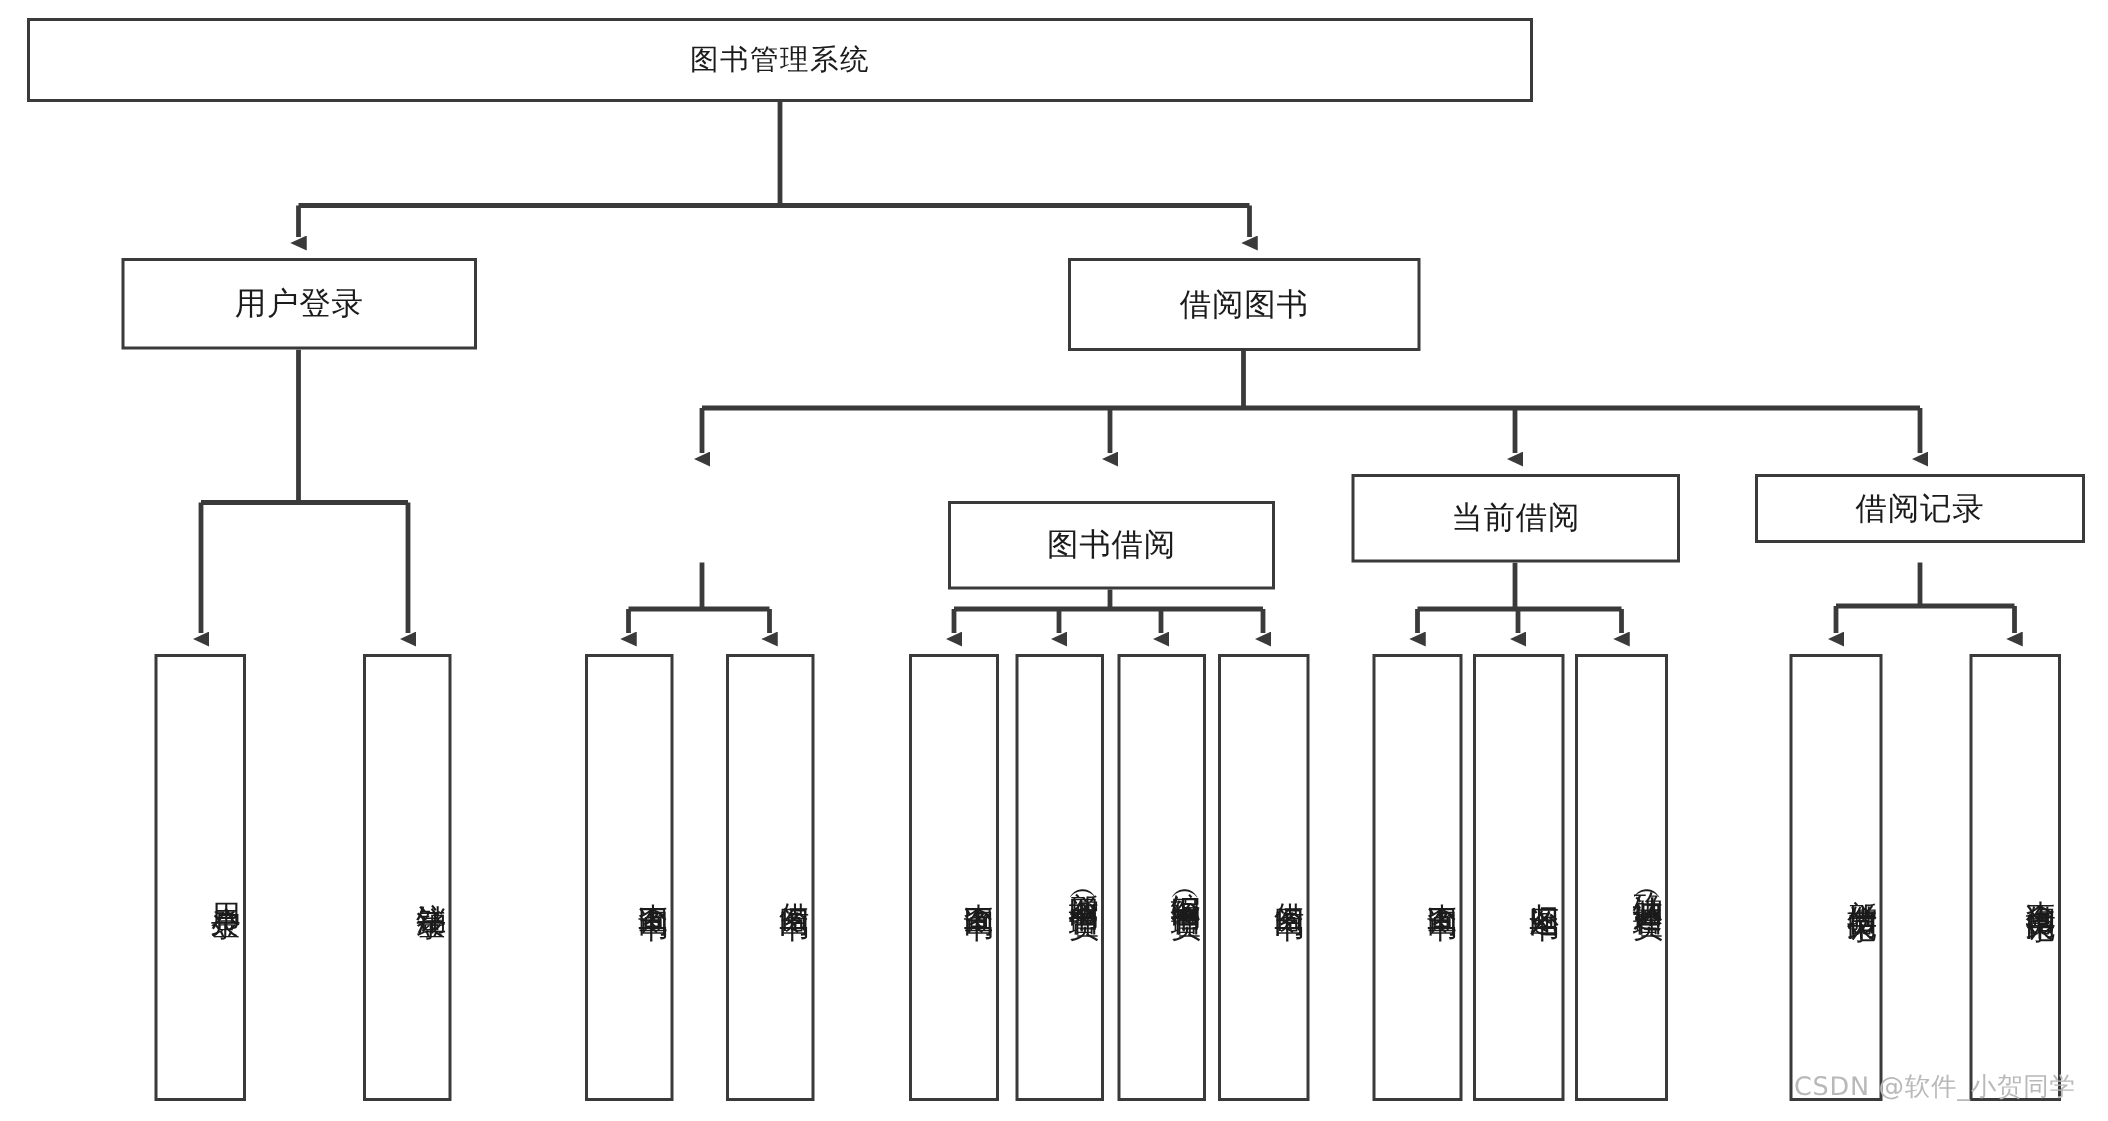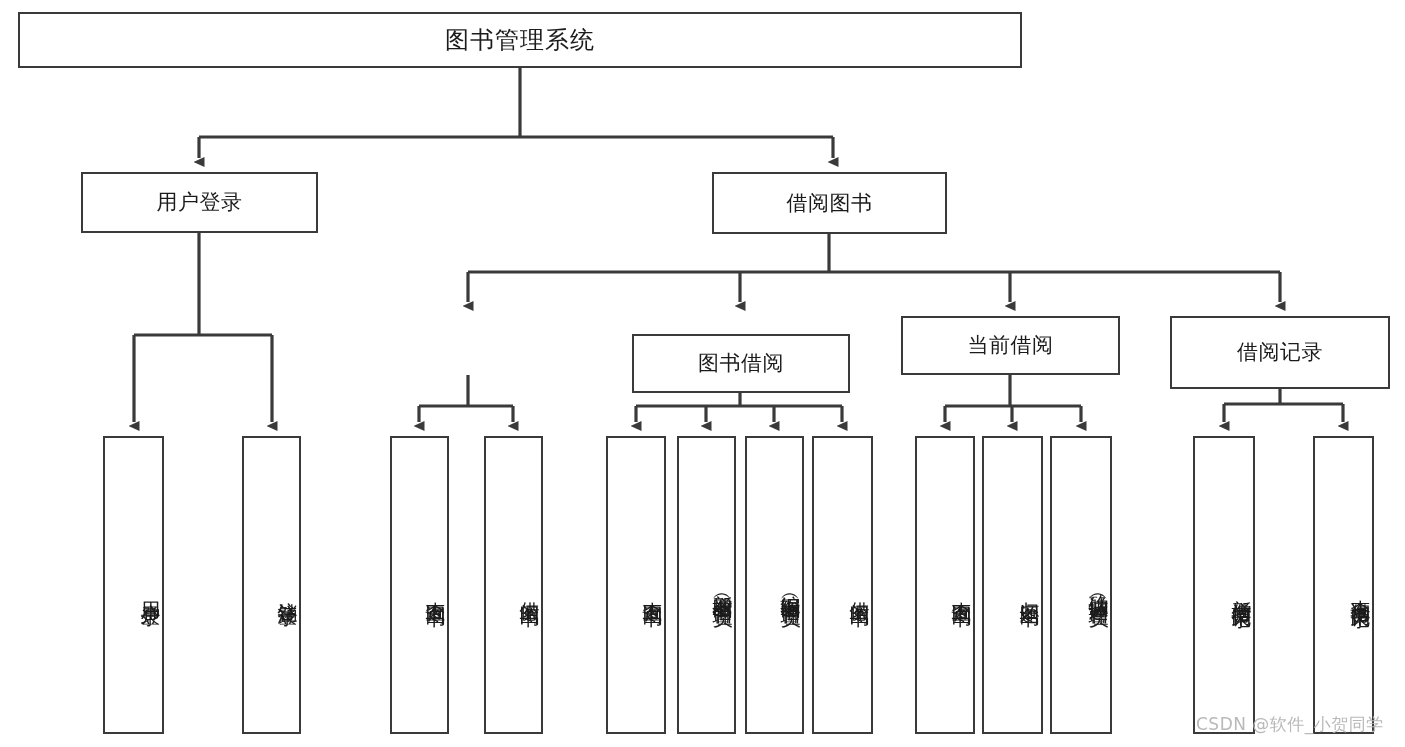--- a/index.html
+++ b/index.html
@@ -35,21 +35,21 @@
     align-items: center;
     justify-content: center;
     color: #1b1b1b;
     line-height: 1.18;
   }
   .node-h {
     font-size: 21px;
     letter-spacing: 0.5px;
   }
   .node-root {
-    font-size: 24px;
+    font-size: 19px;
     letter-spacing: 1px;
   }
   .node-v {
     writing-mode: vertical-rl;
     text-orientation: upright;
     font-size: 20px;
     letter-spacing: 2px;
     padding-top: 10px;
     align-items: flex-start;
     justify-content: center;
@@ -138,21 +138,21 @@
   <div class="node node-h" style="left:712px; top:172px; width:235px; height:62px;">
     <span class="label">借阅图书</span>
   </div>
 
   <div class="node node-h" style="left:632px; top:316px; width:218px; height:59px;margin-top:18px;">
     <span class="label">图书借阅</span>
   </div>
   <div class="node node-h" style="left:901px; top:316px; width:219px; height:59px;">
     <span class="label">当前借阅</span>
   </div>
-  <div class="node node-h" style="left:1170px; top:316px; width:220px; height:73px;">
+  <div class="node node-h" style="left:1170px; top:316px; width:220px; height:46px;">
     <span class="label">借阅记录</span>
   </div>
 
   <div class="node node-v" style="left:103px; top:436px; width:61px; height:298px;">
     <span class="label">用户登录</span>
   </div>
   <div class="node node-v" style="left:242px; top:436px; width:59px; height:298px;">
     <span class="label">注销登录</span>
   </div>
 

